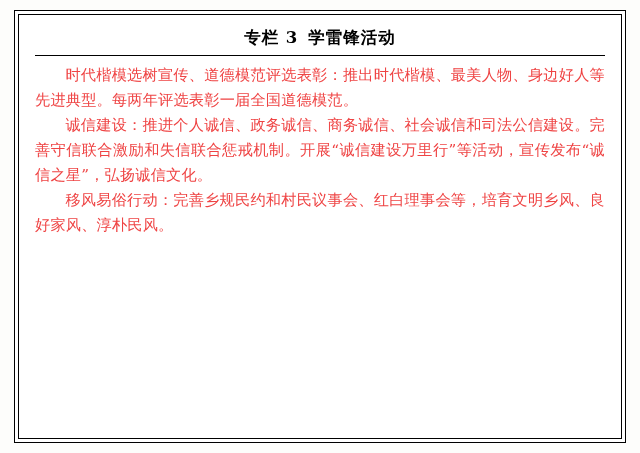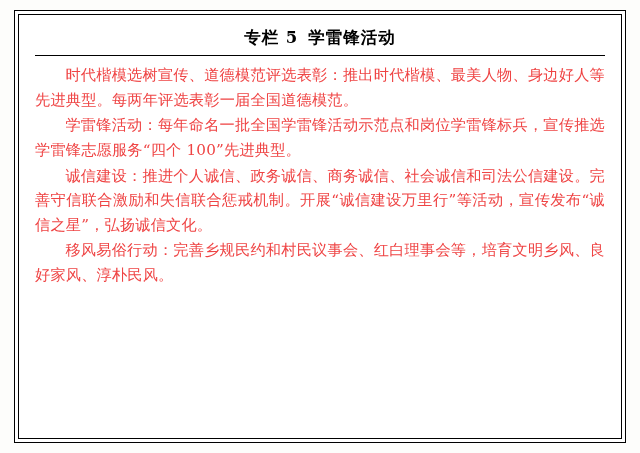--- a/index.html
+++ b/index.html
@@ -71,25 +71,24 @@
   }
 </style>
 </head>
 <body>
 
 <div class="page">
   <div class="box">
     <div class="box-inner">
 
       <div class="title">
-        <span class="num">专栏 5</span><span>学雷锋活动</span>
+        <span class="num">专栏 3</span><span>学雷锋活动</span>
       </div>
 
       <div class="rule"></div>
 
       <p class="para">时代楷模选树宣传、道德模范评选表彰：推出时代楷模、最美人物、身边好人等先进典型。每两年评选表彰一届全国道德模范。</p>
-      <p class="para">学雷锋活动：每年命名一批全国学雷锋活动示范点和岗位学雷锋标兵，宣传推选学雷锋志愿服务“四个 100”先进典型。</p>
       <p class="para">诚信建设：推进个人诚信、政务诚信、商务诚信、社会诚信和司法公信建设。完善守信联合激励和失信联合惩戒机制。开展“诚信建设万里行”等活动，宣传发布“诚信之星”，弘扬诚信文化。</p>
       <p class="para">移风易俗行动：完善乡规民约和村民议事会、红白理事会等，培育文明乡风、良好家风、淳朴民风。</p>
 
     </div>
   </div>
 </div>
 
 </body></html>

